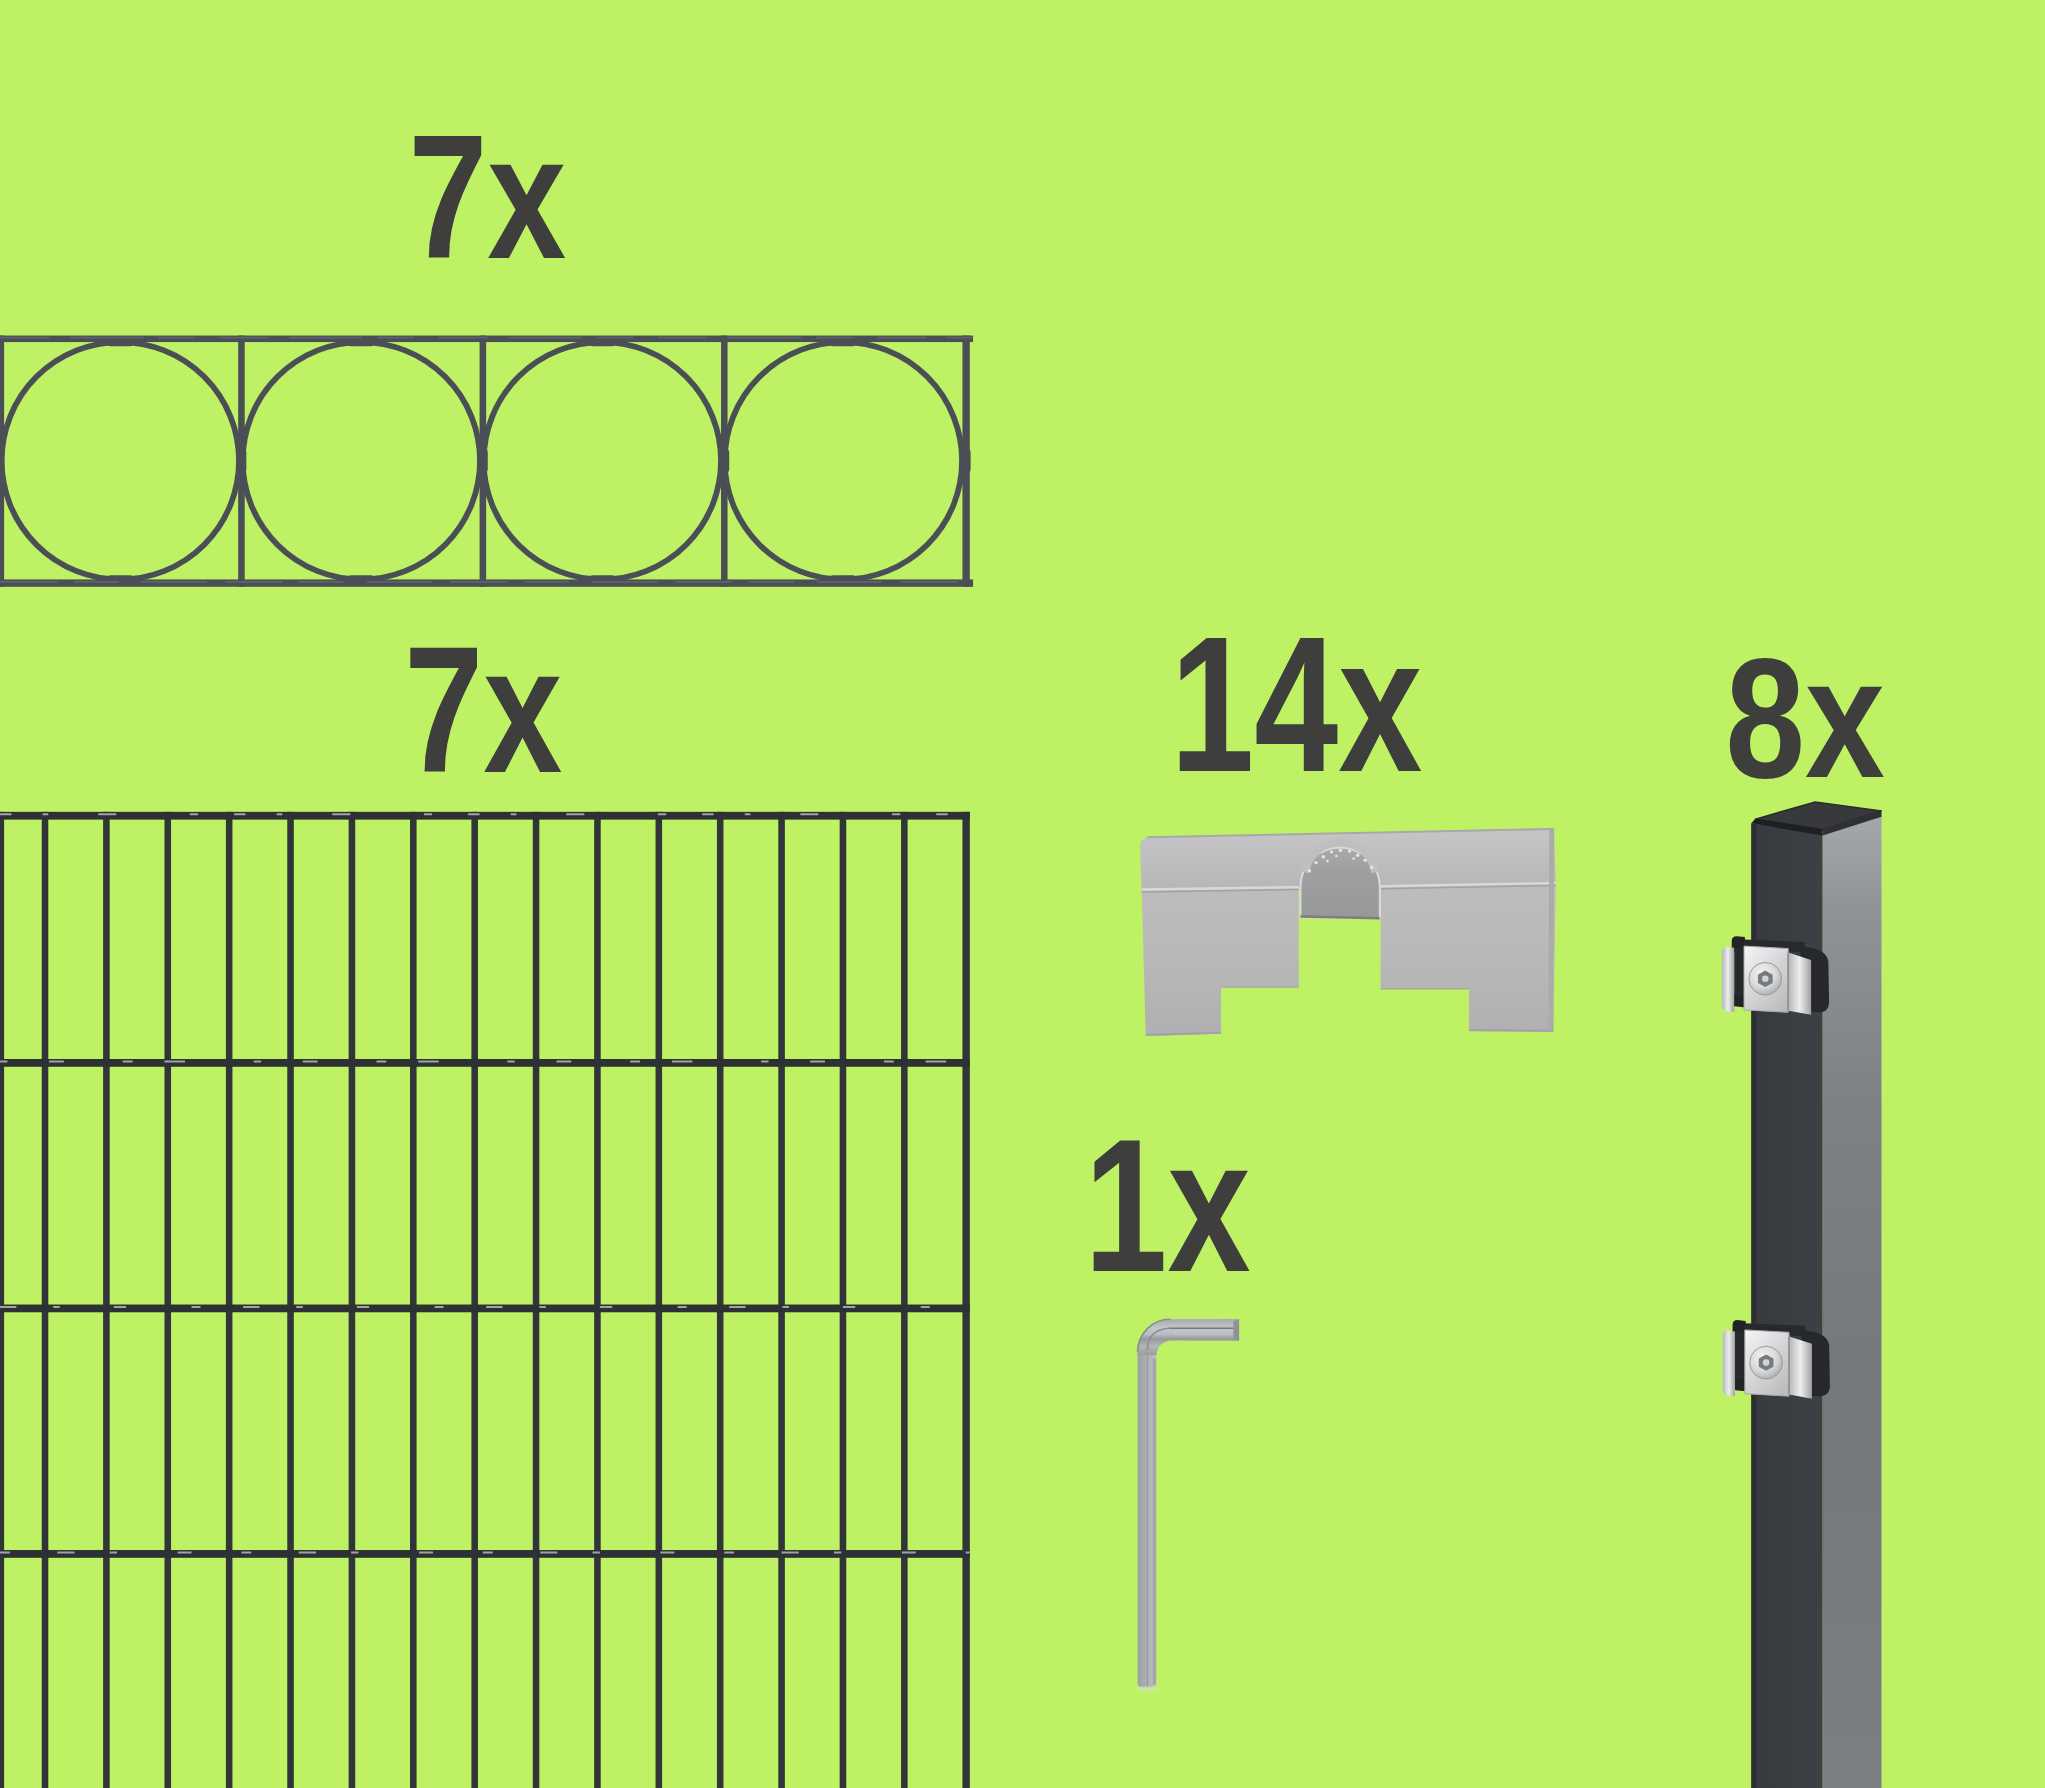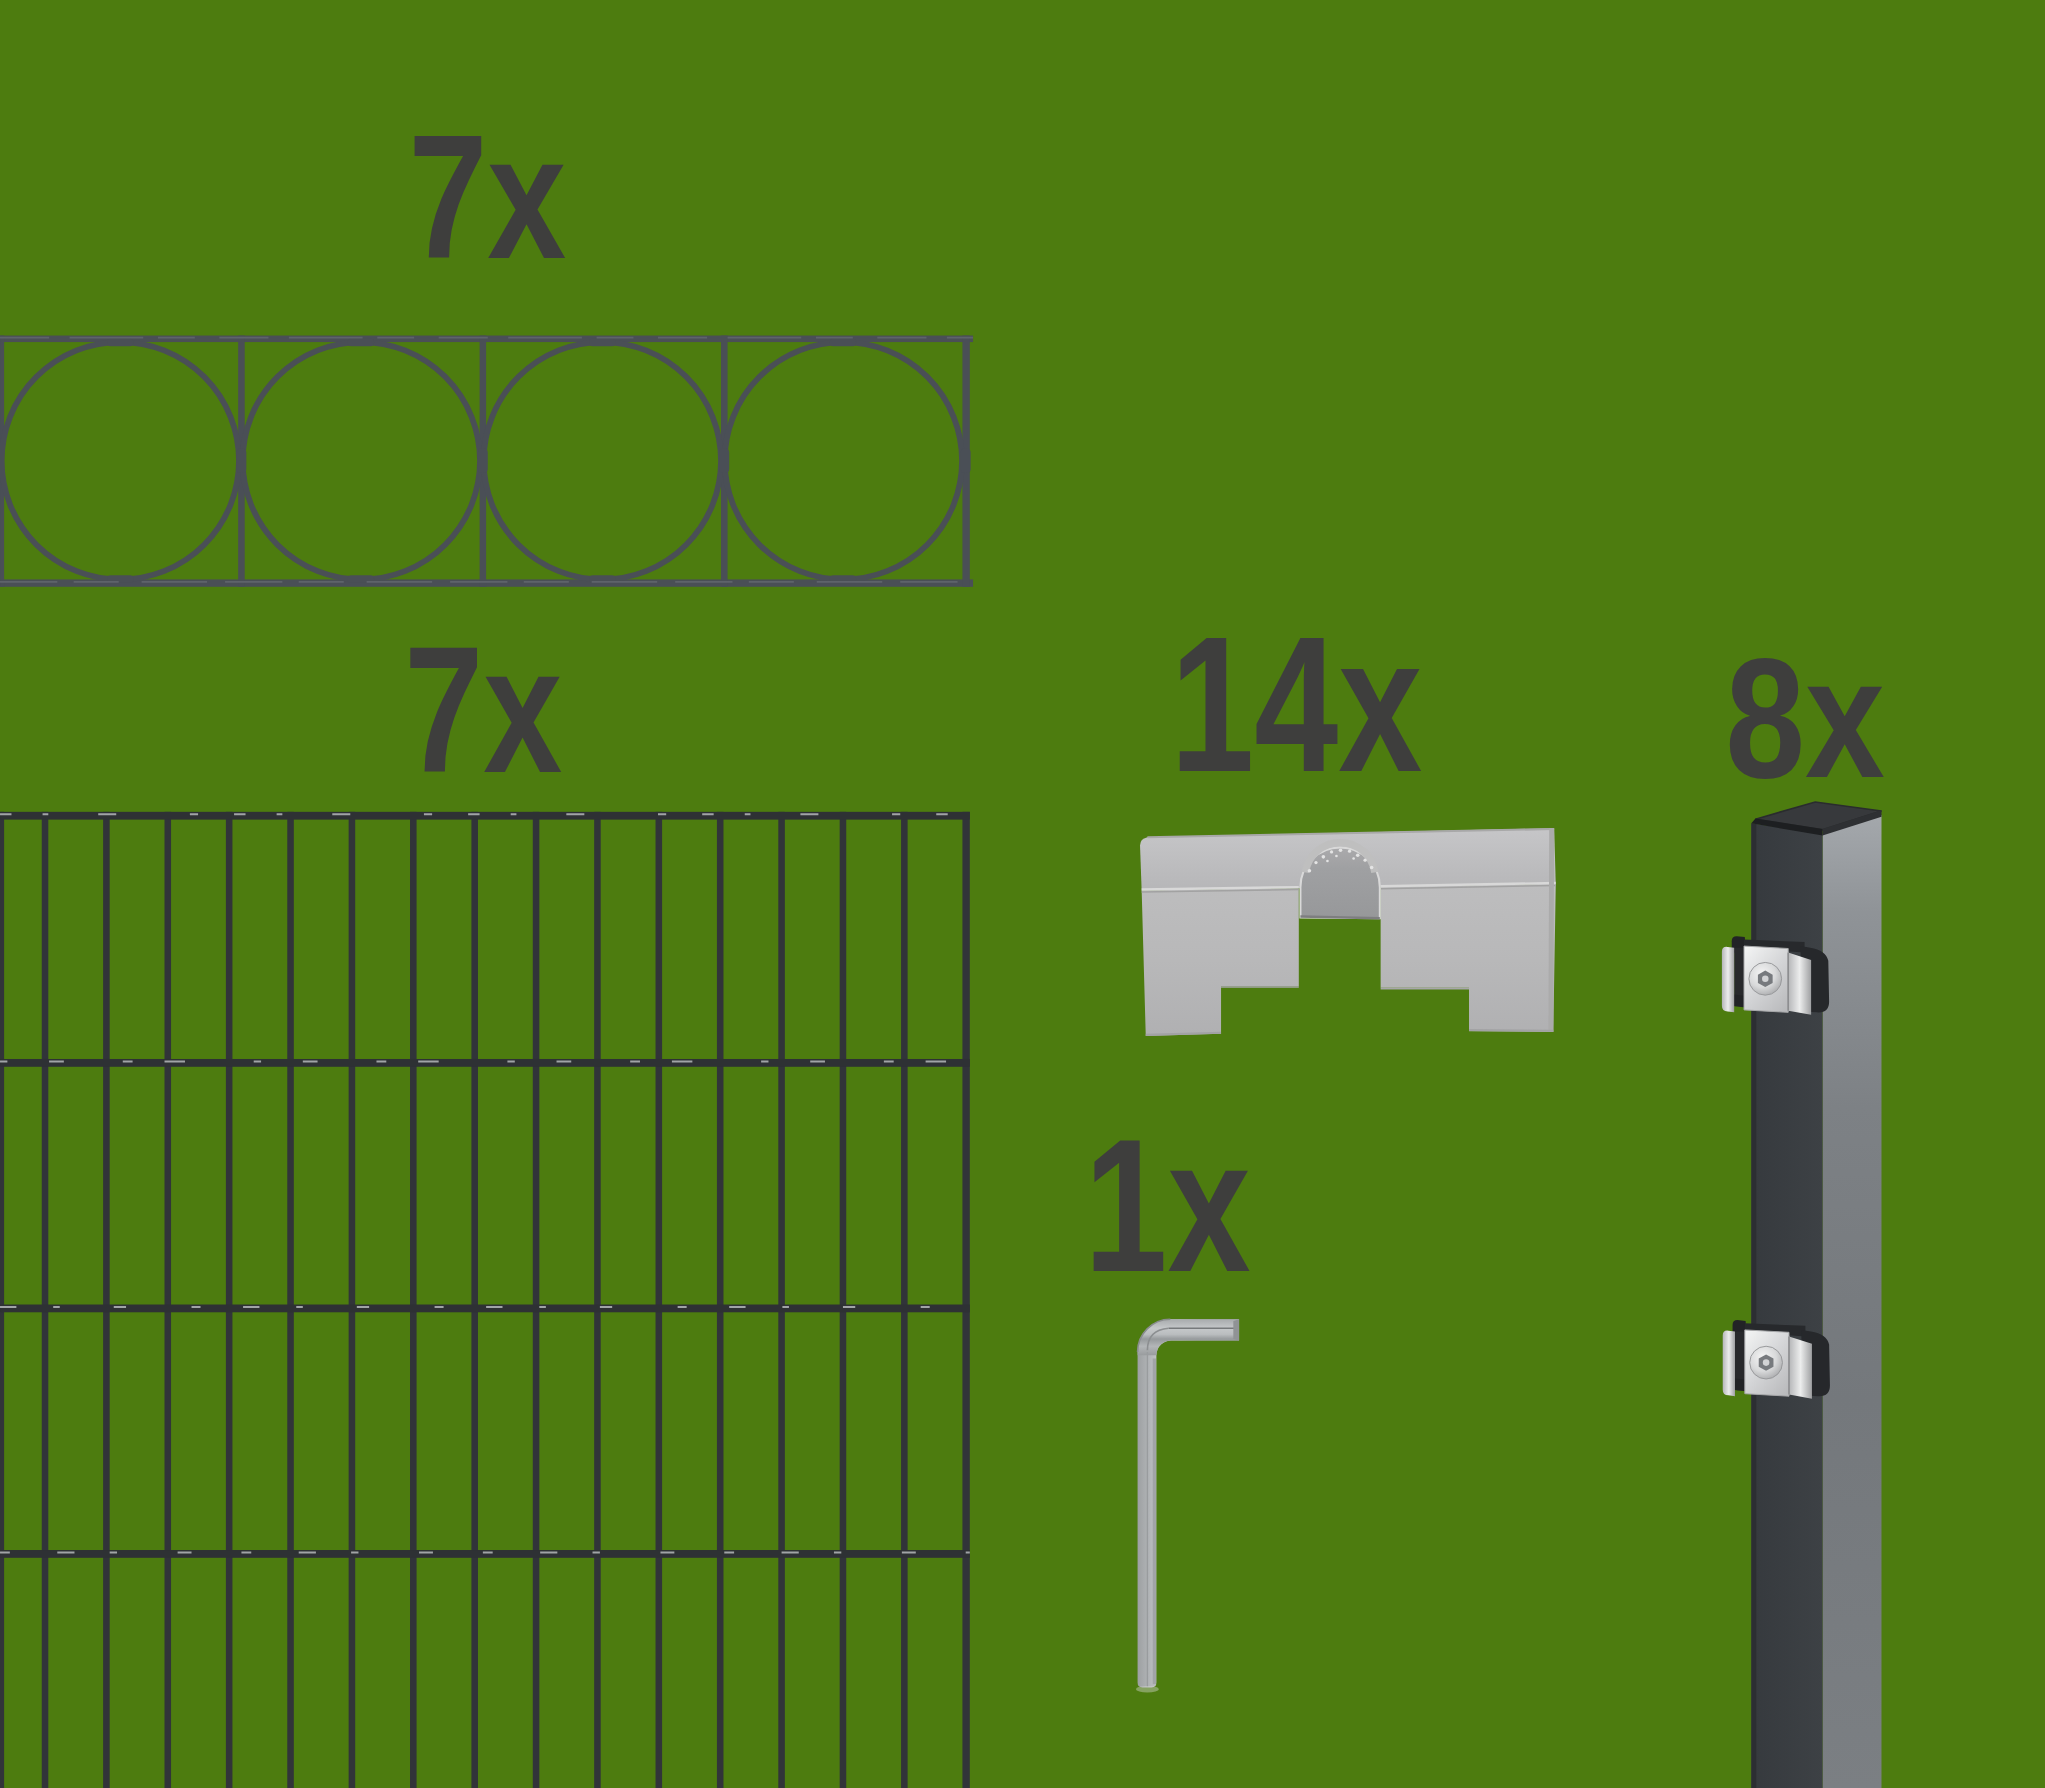--- a/index.html
+++ b/index.html
@@ -1,16 +1,16 @@
 <!DOCTYPE html>
 <html style="font-size:13px"><head>
 <meta charset="utf-8">
 <style>
 html,body{margin:0;padding:0;background:#ffffff;}
-#c{position:relative;width:2046px;height:1789px;background:#4d7c0f;overflow:hidden;}
+#c{position:relative;width:2046px;height:1789px;background:#bef264;overflow:hidden;}
 text{font-family:"Liberation Sans",sans-serif;font-weight:bold;fill:#3e3e3d;}
 </style>
 </head>
 <body>
 <div id="c">
 <svg width="2046" height="1789" viewBox="0 0 2500 2186" xmlns="http://www.w3.org/2000/svg">
 <defs>
 <linearGradient id="gTop" x1="0" y1="0" x2="0" y2="1">
  <stop offset="0" stop-color="#c6c6c8"></stop>
           <stop offset="1" stop-color="#b6b6b8"></stop>

